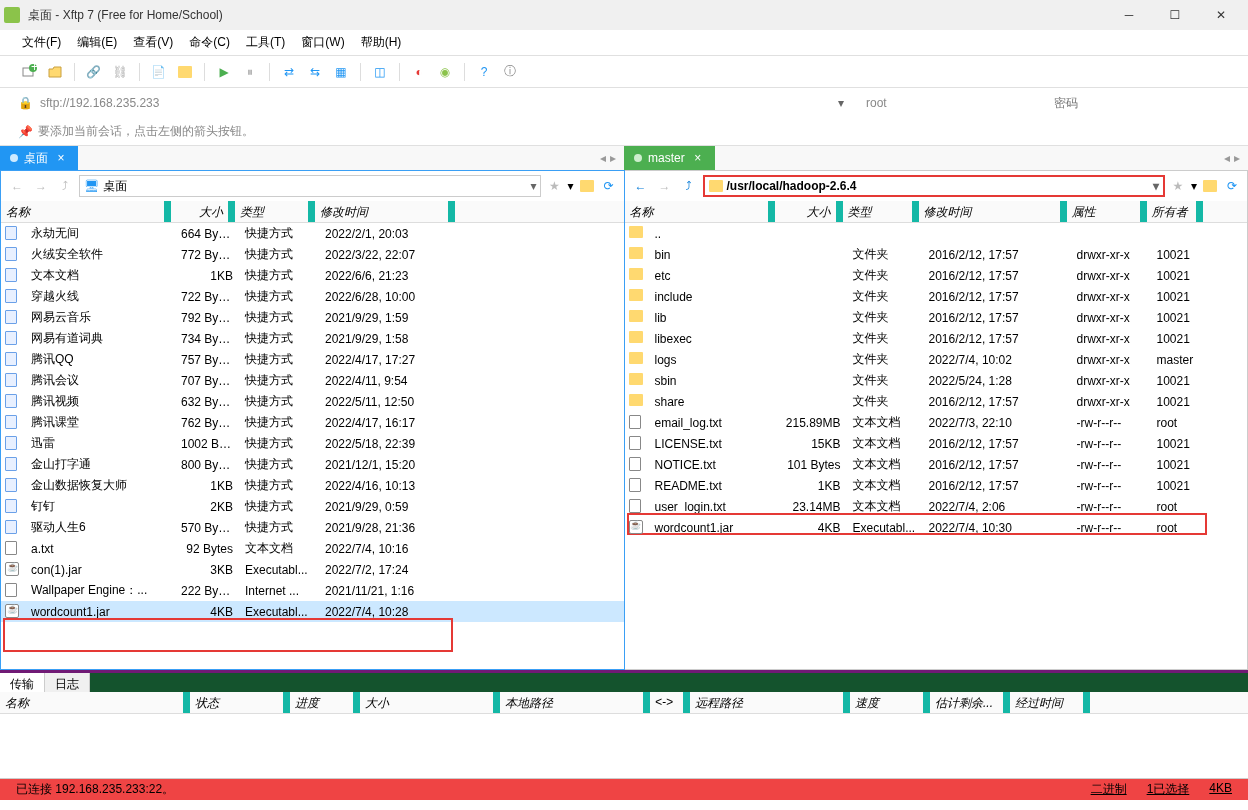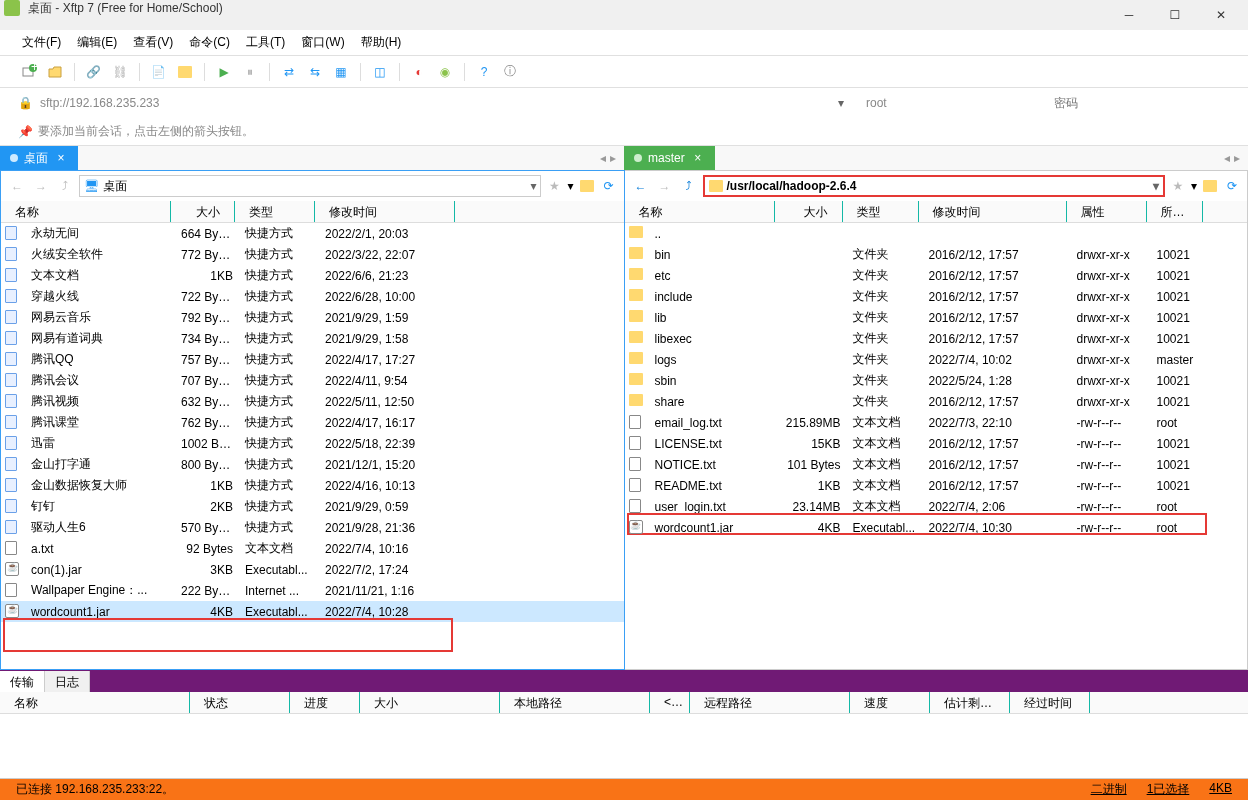--- a/index.html
+++ b/index.html
@@ -1,17 +1,17 @@
 <!DOCTYPE html>
 <html><head>
 <meta charset="utf-8">
 <style>
 * { margin: 0; padding: 0; box-sizing: border-box; font-family: "Microsoft YaHei", Arial, sans-serif; font-size: 12px; }
 body { background: #fff; width: 1248px; height: 810px; overflow: hidden; }
-.titlebar { height: 30px; background: #f0f0f0; display: flex; align-items: flex-start; padding: 0 4px; }
+.titlebar { height: 30px; background: #f0f0f0; display: flex; align-items: center; padding: 0 4px; }
 .titlebar-icon { width: 16px; height: 16px; background: #8bc34a; margin-right: 8px; border-radius: 2px; }
 .titlebar-text { flex: 1; color: #333; }
 .titlebar-btns { display: flex; }
 .titlebar-btn { width: 46px; height: 30px; display: flex; align-items: center; justify-content: center; color: #333; cursor: pointer; }
 .menubar { height: 26px; display: flex; align-items: center; padding: 0 16px; gap: 4px; border-bottom: 1px solid #e0e0e0; }
 .menu-item { padding: 2px 6px; cursor: pointer; }
 .toolbar { height: 32px; display: flex; align-items: center; padding: 0 18px; gap: 4px; border-bottom: 1px solid #e0e0e0; }
 .tool-btn { width: 22px; height: 22px; display: flex; align-items: center; justify-content: center; cursor: pointer; border-radius: 2px; }
 .tool-sep { width: 1px; height: 18px; background: #ddd; margin: 0 4px; }
 .addrbar { height: 30px; display: flex; align-items: center; padding: 0 18px; gap: 8px; }
@@ -34,33 +34,33 @@
 .panes { display: flex; height: 500px; }
 .pane { flex: 1; display: flex; flex-direction: column; border: 1px solid #3a9ff5; }
 .pane-right { border-left: none; border-color: #ccc; }
 .pane-nav { height: 30px; display: flex; align-items: center; padding: 0 6px; gap: 4px; }
 .nav-arrow { width: 20px; height: 20px; display: flex; align-items: center; justify-content: center; color: #0078d7; cursor: pointer; }
 .nav-arrow.disabled { color: #bbb; }
 .path-box { flex: 1; height: 22px; border: 1px solid #ccc; display: flex; align-items: center; padding: 0 4px; gap: 4px; background: #fff; }
 .path-box.highlighted { border: 2px solid #e53935; font-weight: bold; }
 .nav-tool { width: 18px; height: 18px; display: flex; align-items: center; justify-content: center; cursor: pointer; }
 .list-header { height: 22px; display: flex; border-bottom: 1px solid #ddd; background: #fafafa; }
-.col { padding: 3px 14px; border-right: 1px solid #14b8a6; overflow: hidden; white-space: nowrap; text-overflow: ellipsis; }
+.col { padding: 3px 5px; border-right: 7px solid #14b8a6; overflow: hidden; white-space: nowrap; text-overflow: ellipsis; font-style: italic; }
 .list-body { flex: 1; overflow-y: auto; position: relative; }
 .row { height: 21px; display: flex; align-items: center; cursor: pointer; }
 .row.selected { background: #cce8ff; }
 .row-icon { width: 16px; height: 16px; margin: 0 4px; flex-shrink: 0; }
 .cell { padding: 1px 6px; overflow: hidden; white-space: nowrap; text-overflow: ellipsis; }
 .red-box { position: absolute; border: 2px solid #e53935; pointer-events: none; }
-.bottom-tabs { height: 22px; border-top: 1px solid #701a75; display: flex; align-items: stretch; background: #701a75; }
+.bottom-tabs { height: 22px; border-top: 3px solid #701a75; display: flex; align-items: stretch; background: #14532d; }
 .btab { padding: 3px 10px; cursor: pointer; background: #fff; border-right: 1px solid #ccc; }
 .btab.inactive { background: #f0f0f0; }
 .transfer-header { height: 22px; display: flex; background: #fafafa; border-bottom: 1px solid #ddd; }
 .transfer-body { height: 64px; background: #fff; }
-.statusbar { height: 22px; border-top: 1px solid #ccc; display: flex; align-items: center; padding: 0 6px; background: #f97316; }
+.statusbar { height: 22px; border-top: 1px solid #ccc; display: flex; align-items: center; padding: 0 6px; background: #ef4444; }
 .status-seg { padding: 0 10px; }
 .status-right { margin-left: auto; display: flex; text-decoration: underline; }
 .folder-icon { display:inline-block; width:14px; height:12px; background:#ffd970; border-radius:1px; }
 .file-icon { display:inline-block; width:12px; height:14px; background:#fff; border:1px solid #888; border-radius:1px; }
 .jar-icon { display:inline-block; width:14px; height:14px; background:#fff; border:1px solid #888; border-radius:2px; position:relative; }
 .jar-icon::after { content:"☕"; position:absolute; font-size:9px; top:-1px; left:1px; }
 
 .lc-name { width: 170px; } .lc-size { width: 64px; text-align: right; } .lc-type { width: 80px; } .lc-time { width: 140px; }
 
 .rc-name { width: 150px; } .rc-size { width: 68px; text-align: right; } .rc-type { width: 76px; } .rc-time { width: 148px; } .rc-attr { width: 80px; } .rc-owner { width: 56px; }

